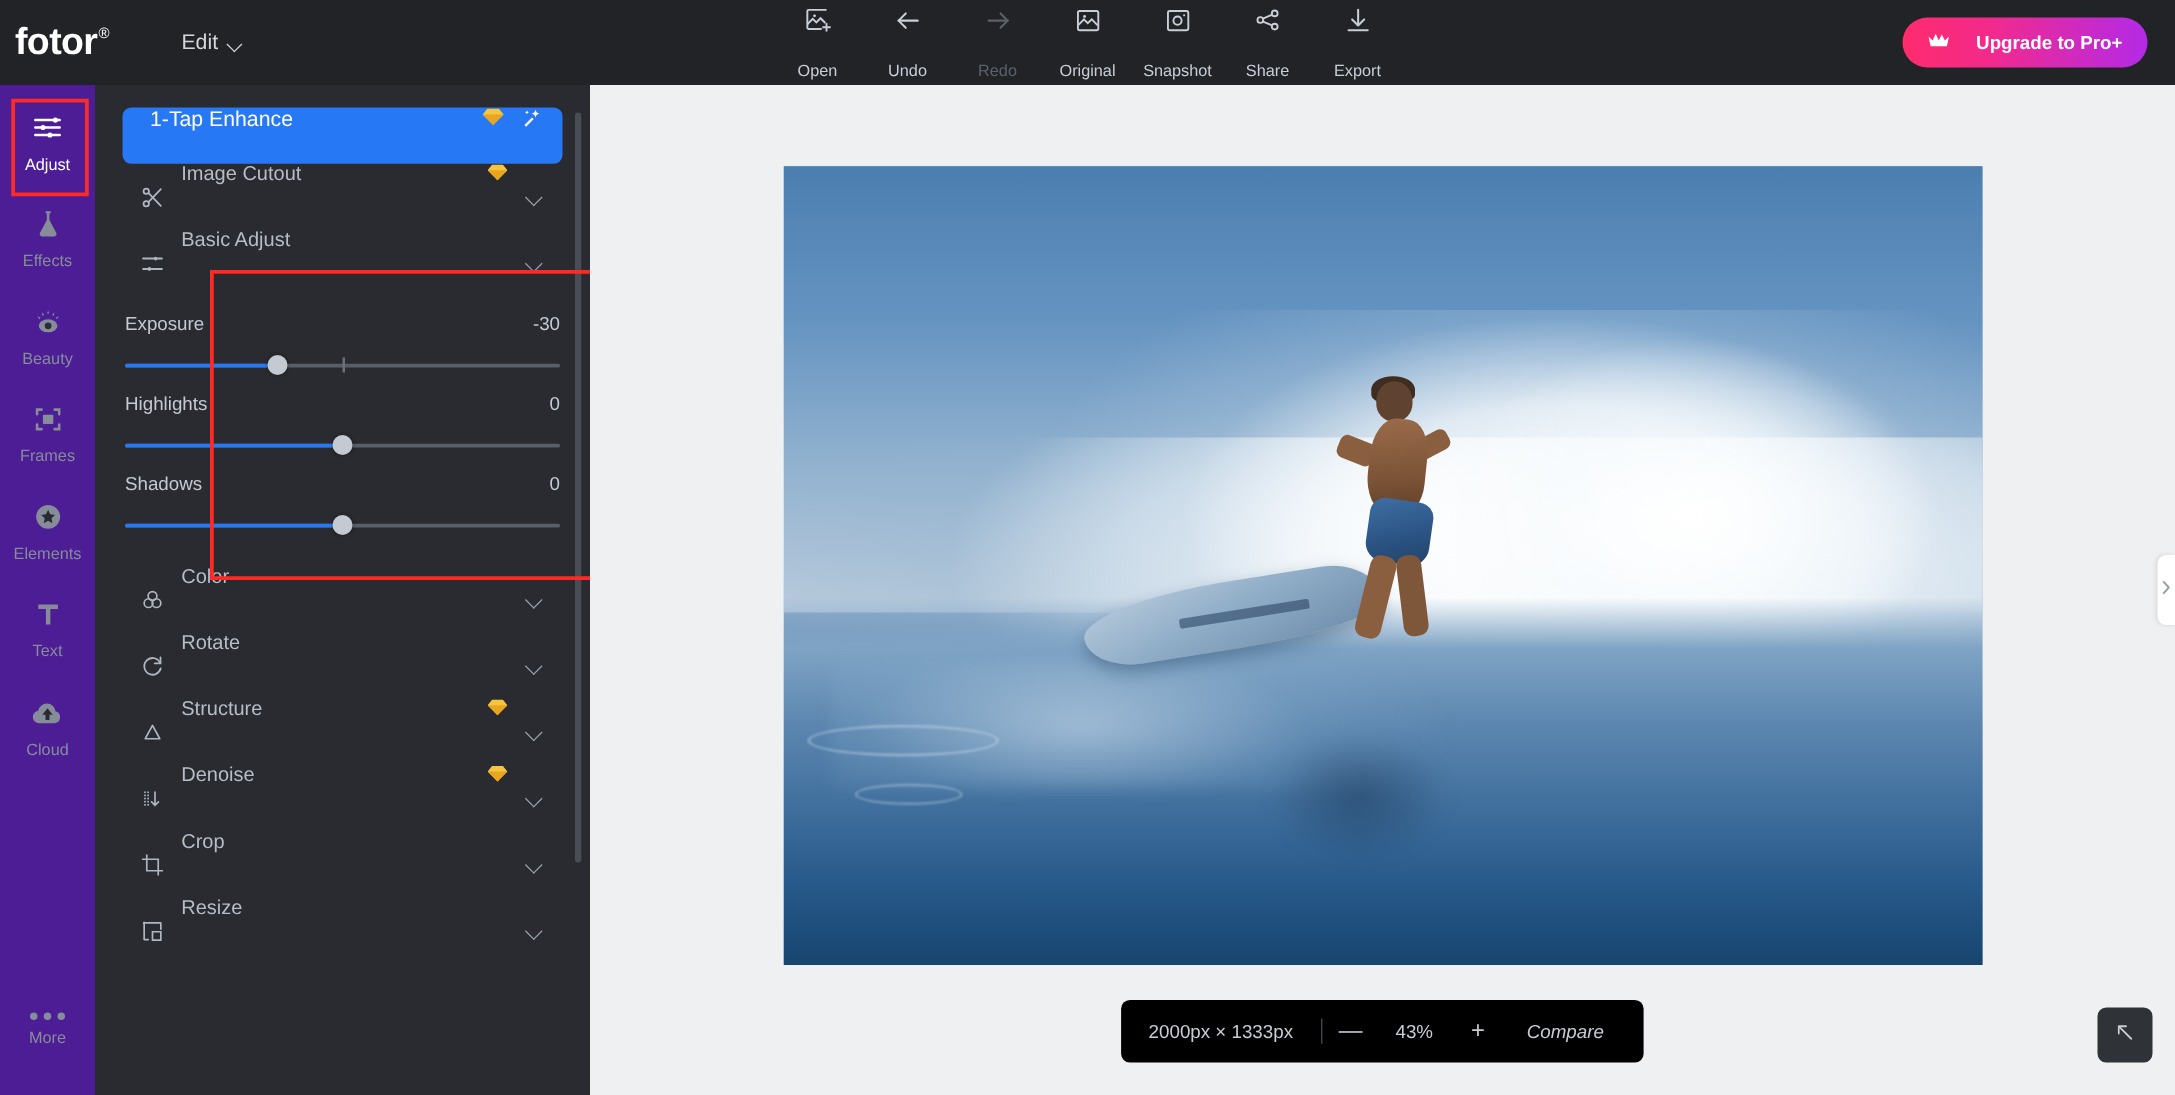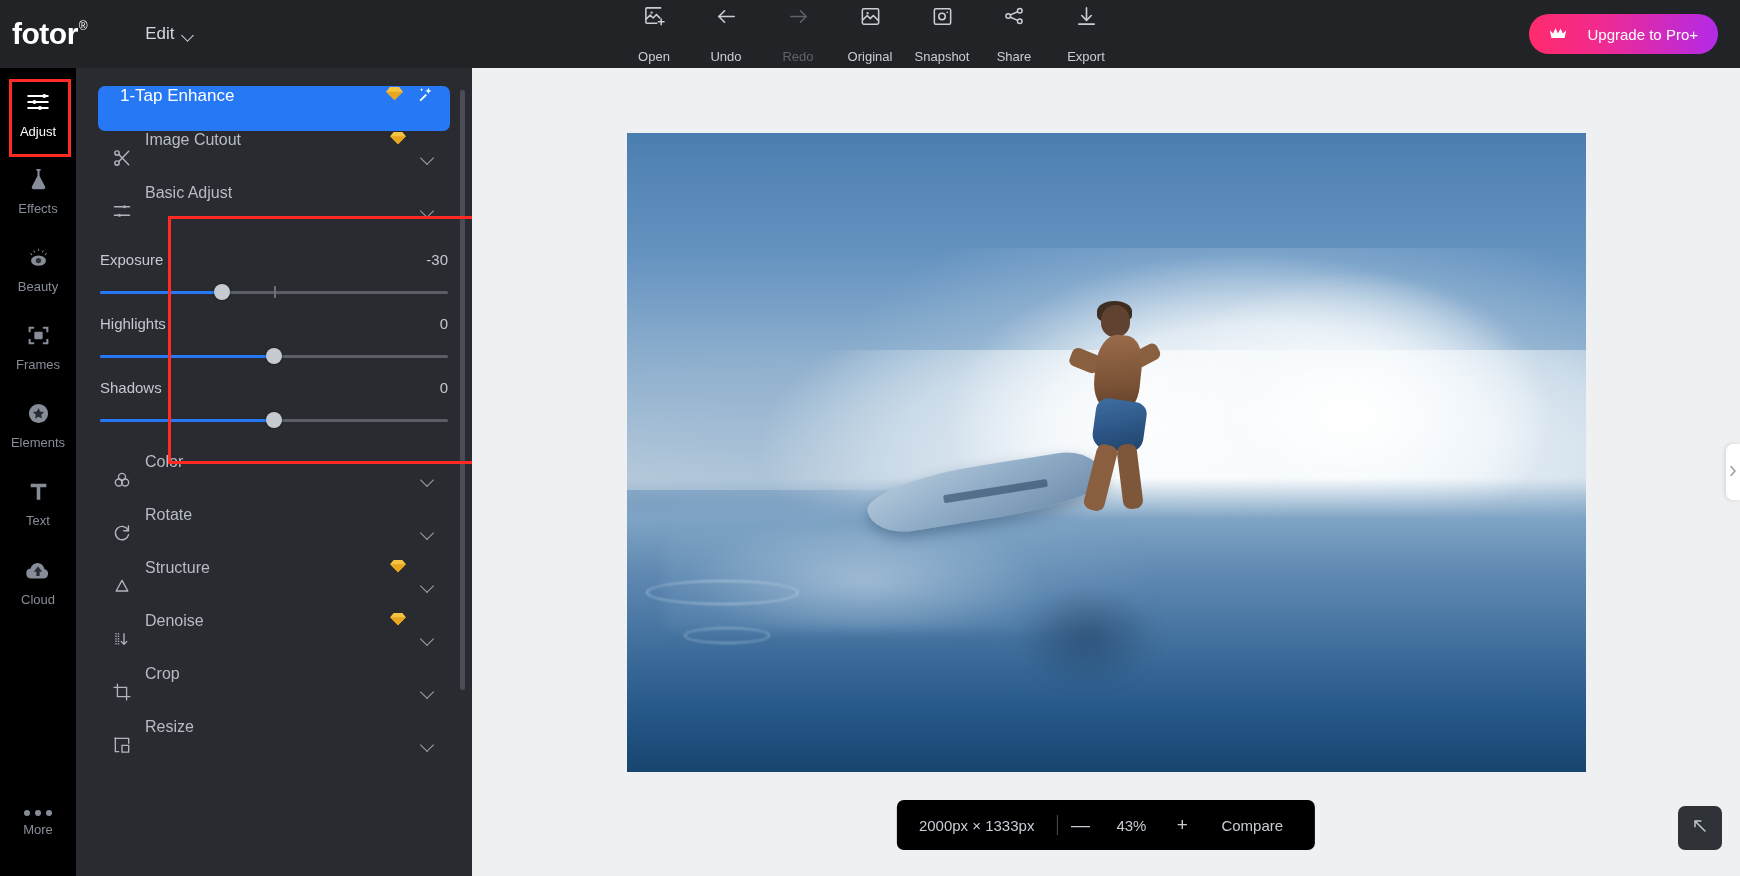--- a/index.html
+++ b/index.html
@@ -61,33 +61,33 @@
   }
   .tool.disabled { color: #5d626b; cursor: default; }
   .tool svg { display: block; }
   .tool .lbl { line-height: 1; }
 
   .upgrade {
     position: absolute; right: 22px; top: 50%; transform: translateY(-50%);
     height: 40px; padding: 18px 20px;
     border-radius: 20px;
     background: linear-gradient(90deg, #ff2b6d 0%, #f32a8c 35%, #b32ae8 100%);
-    color: #fff; font-size: 15px; font-weight: 400;
+    color: #fff; font-size: 15px; font-weight: 700;
     display: flex; align-items: center; gap: 21px;
     cursor: pointer; border: none;
     white-space: nowrap;
   }
 
   
   .body { flex: 1; display: flex; min-height: 0; position: relative; }
 
   
   .rail {
     width: 76px; flex: 0 0 76px;
-    background: #000000;
+    background: #4c1d95;
     display: flex; flex-direction: column; align-items: center;
     padding-top: 6px;
     position: relative;
   }
   .rail-item {
     width: 76px; height: 78px;
     display: flex; flex-direction: column; align-items: center; justify-content: center;
     gap: 7px;
     color: #868d99; font-size: 13px;
     cursor: pointer; user-select: none;
@@ -350,21 +350,21 @@
   }
   .statusbar .dims { padding-right: 22px; }
   .statusbar .sep { width: 1px; height: 20px; background: #4c4f56; }
   .sb-btn {
     width: 46px; height: 44px;
     display: flex; align-items: center; justify-content: center;
     cursor: pointer; color: #c7ccd5;
     font-size: 19px;
   }
   .sb-zoom { min-width: 56px; text-align: center; }
-  .sb-compare { padding: 0 10px 0 16px; cursor: pointer; }
+  .sb-compare { padding: 0 10px 0 16px; cursor: pointer; font-style: italic; }
 
   .corner-btn {
     position: absolute; right: 18px; bottom: 26px;
     width: 44px; height: 44px;
     background: #2f3237;
     border-radius: 7px;
     display: flex; align-items: center; justify-content: center;
     color: #c7ccd5;
     cursor: pointer;
   }

